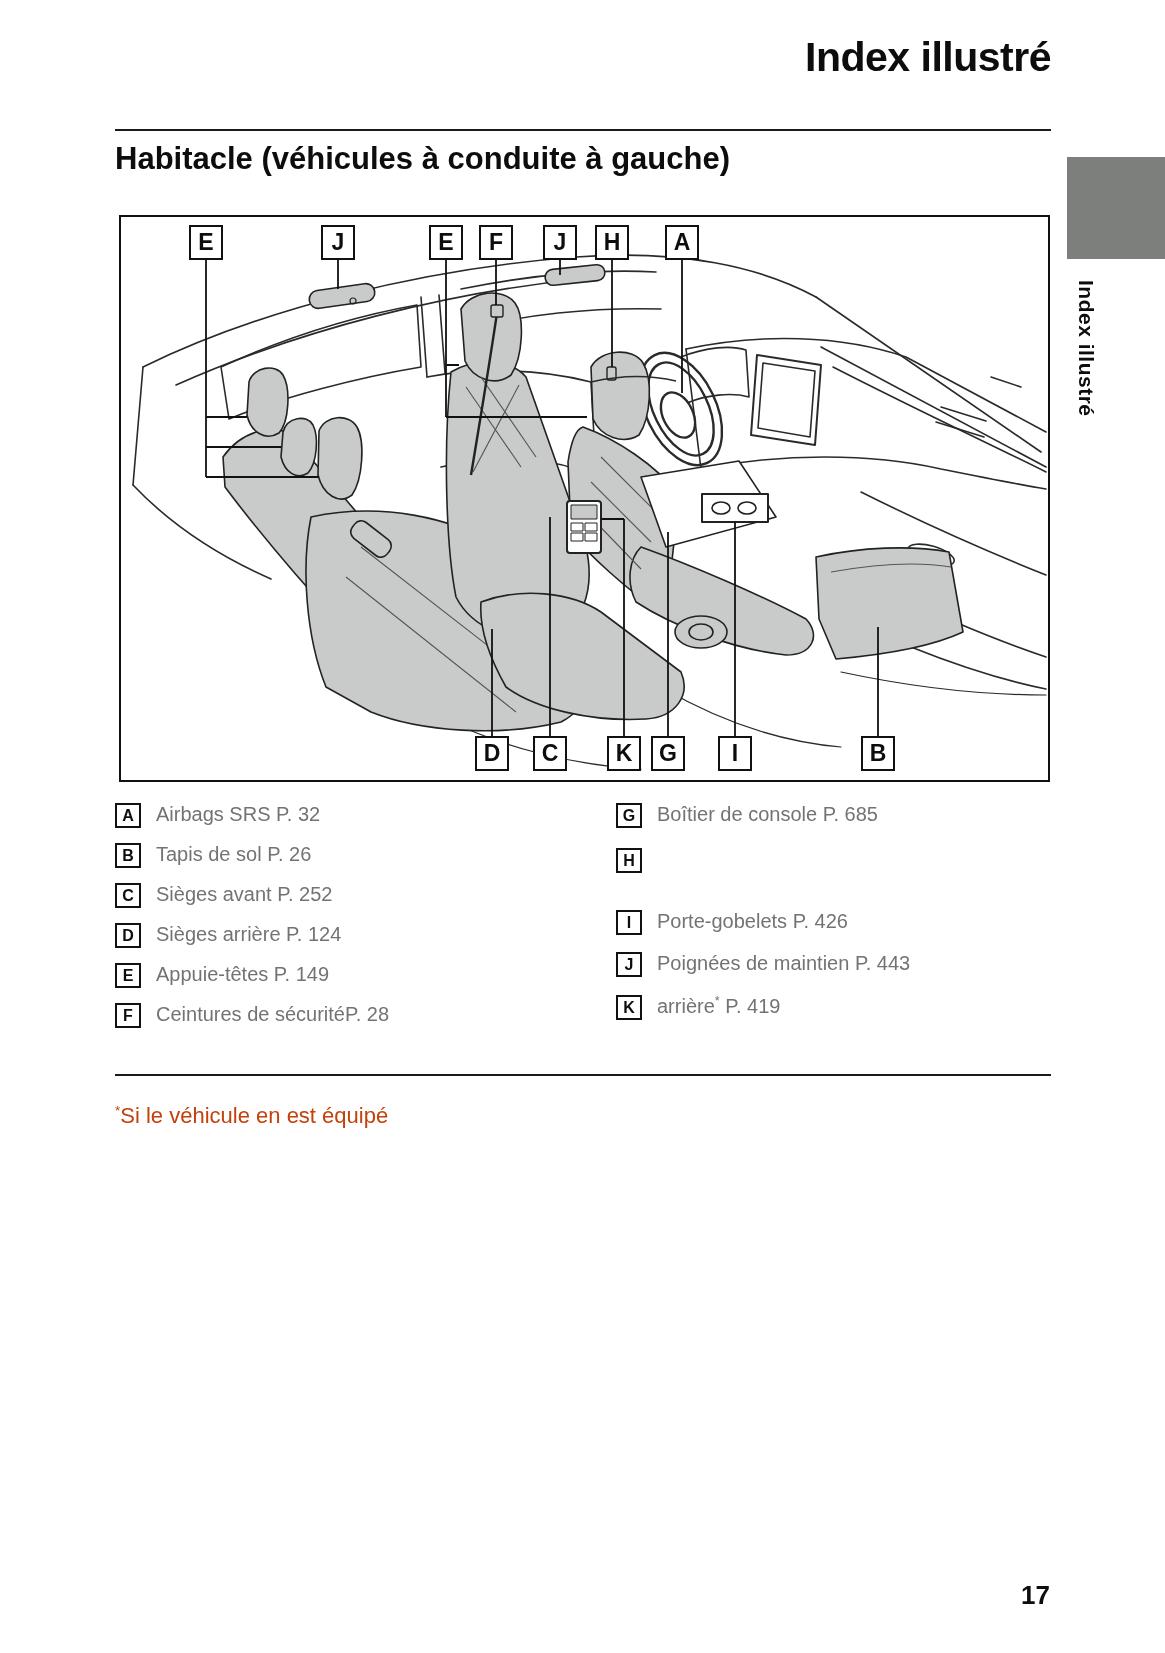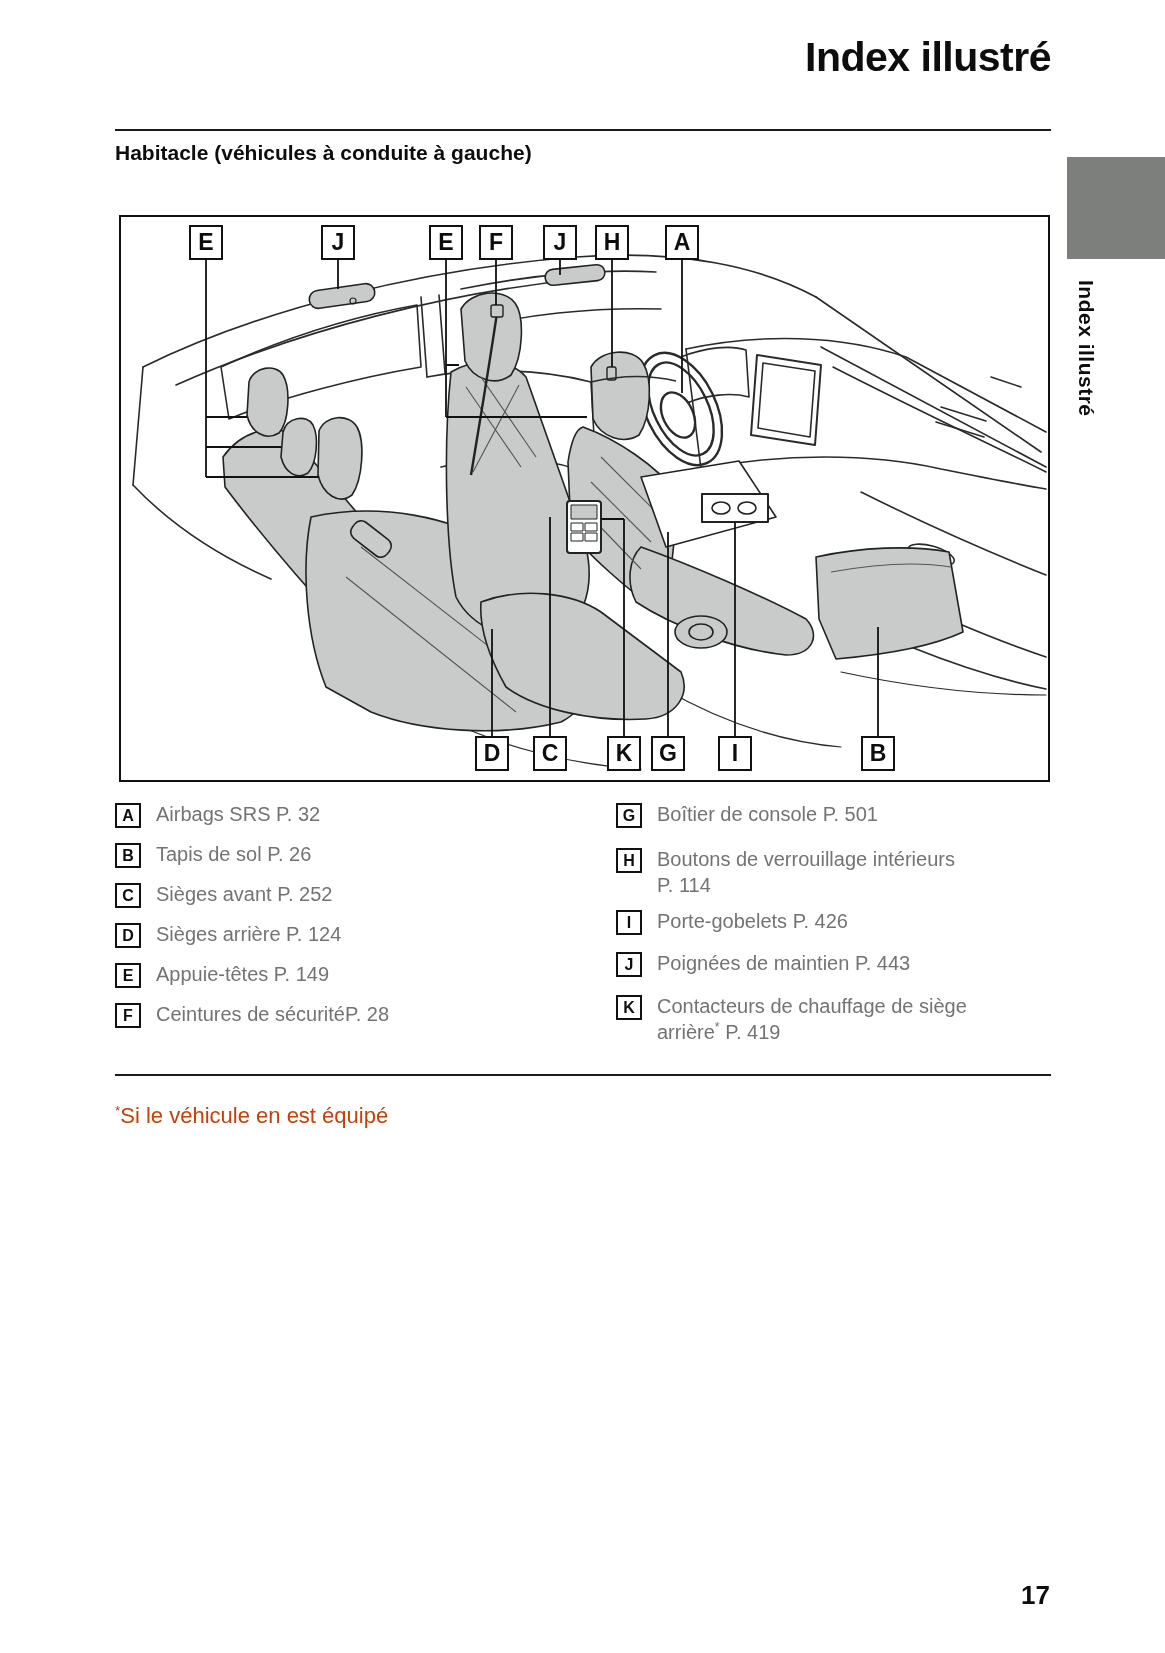--- a/index.html
+++ b/index.html
@@ -7,21 +7,21 @@
     width:1165px;height:1653px;position:relative;background:#ffffff;
     font-family:"Liberation Sans", sans-serif;color:#111;
     -webkit-font-smoothing:antialiased;overflow:hidden;
   }
   .rule{position:absolute;left:115px;width:936px;height:2px;background:#1a1a1a;}
   .page-title{
     position:absolute;left:115px;top:34px;width:936px;text-align:right;
     font-size:41px;font-weight:700;letter-spacing:-0.5px;color:#0d0d0d;
   }
   .section-heading{
-    position:absolute;left:115px;top:141px;font-size:21px;font-weight:700;color:#0d0d0d;
+    position:absolute;left:115px;top:141px;font-size:31px;font-weight:700;color:#0d0d0d;
   }
   .side-tab{position:absolute;left:1067px;top:157px;width:98px;height:102px;}
   .side-tab-label{
     position:absolute;left:1074px;top:280px;height:160px;
     writing-mode:vertical-rl;font-size:21px;font-weight:600;color:#0d0d0d;letter-spacing:0.5px;
   }
   .illus{
     position:absolute;left:119px;top:215px;width:931px;height:567px;
     border:2px solid #111;box-sizing:border-box;background:#fff;
   }
@@ -203,40 +203,35 @@
   <span class="key-box">E</span>
   <span class="legend-text">Appuie-têtes P. 149</span>
 </div>
 <div class="legend-row" style="left:115px;top:1001px;">
   <span class="key-box">F</span>
   <span class="legend-text">Ceintures de sécuritéP. 28</span>
 </div>
 
 <div class="legend-row" style="left:616px;top:801px;">
   <span class="key-box">G</span>
-  <span class="legend-text">Boîtier de console P. 501</span>
+  <span class="legend-text">Boîtier de console P. 685</span>
 </div>
 <div class="legend-row" style="left:616px;top:846px;">
   <span class="key-box">H</span>
-  <span class="legend-text">
-    <span class="blk">Boutons de verrouillage intérieurs</span>
-    <span class="blk">P. 114</span>
-  </span>
 </div>
 <div class="legend-row" style="left:616px;top:908px;">
   <span class="key-box">I</span>
   <span class="legend-text">Porte-gobelets P. 426</span>
 </div>
 <div class="legend-row" style="left:616px;top:950px;">
   <span class="key-box">J</span>
   <span class="legend-text">Poignées de maintien P. 443</span>
 </div>
 <div class="legend-row" style="left:616px;top:993px;">
   <span class="key-box">K</span>
   <span class="legend-text">
-    <span class="blk">Contacteurs de chauffage de siège</span>
     <span class="blk"><span>arrière</span><sup>*</sup><span> P. 419</span></span>
   </span>
 </div>
 
 <div class="rule" style="top:1074px;"></div>
 <div class="footnote"><sup>*</sup><span>Si le véhicule en est équipé</span></div>
 <div class="page-number">17</div>
 
 </body></html>

